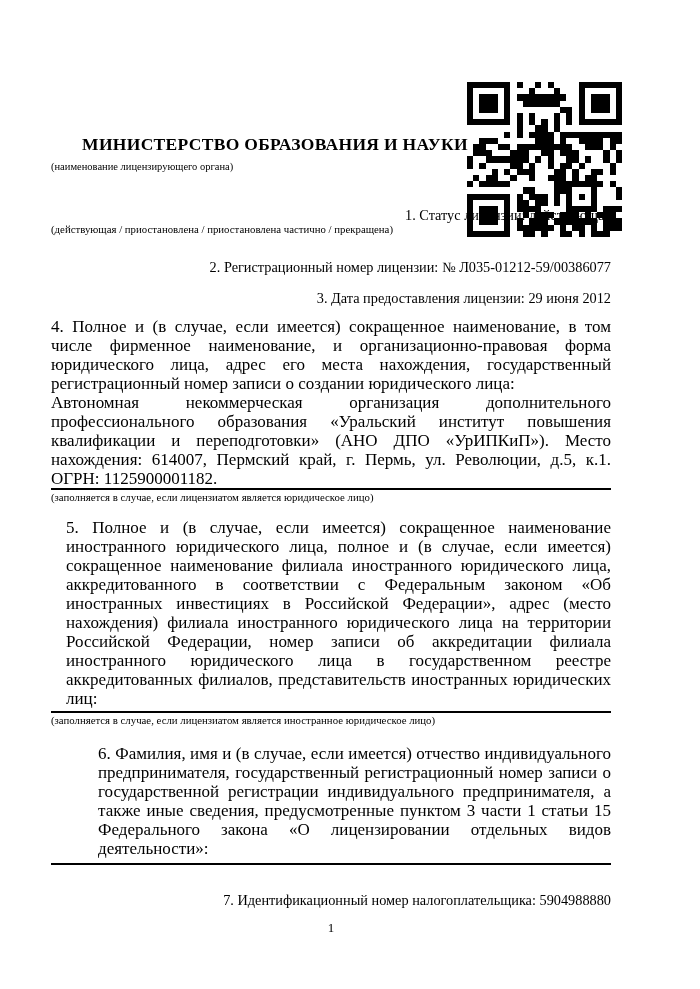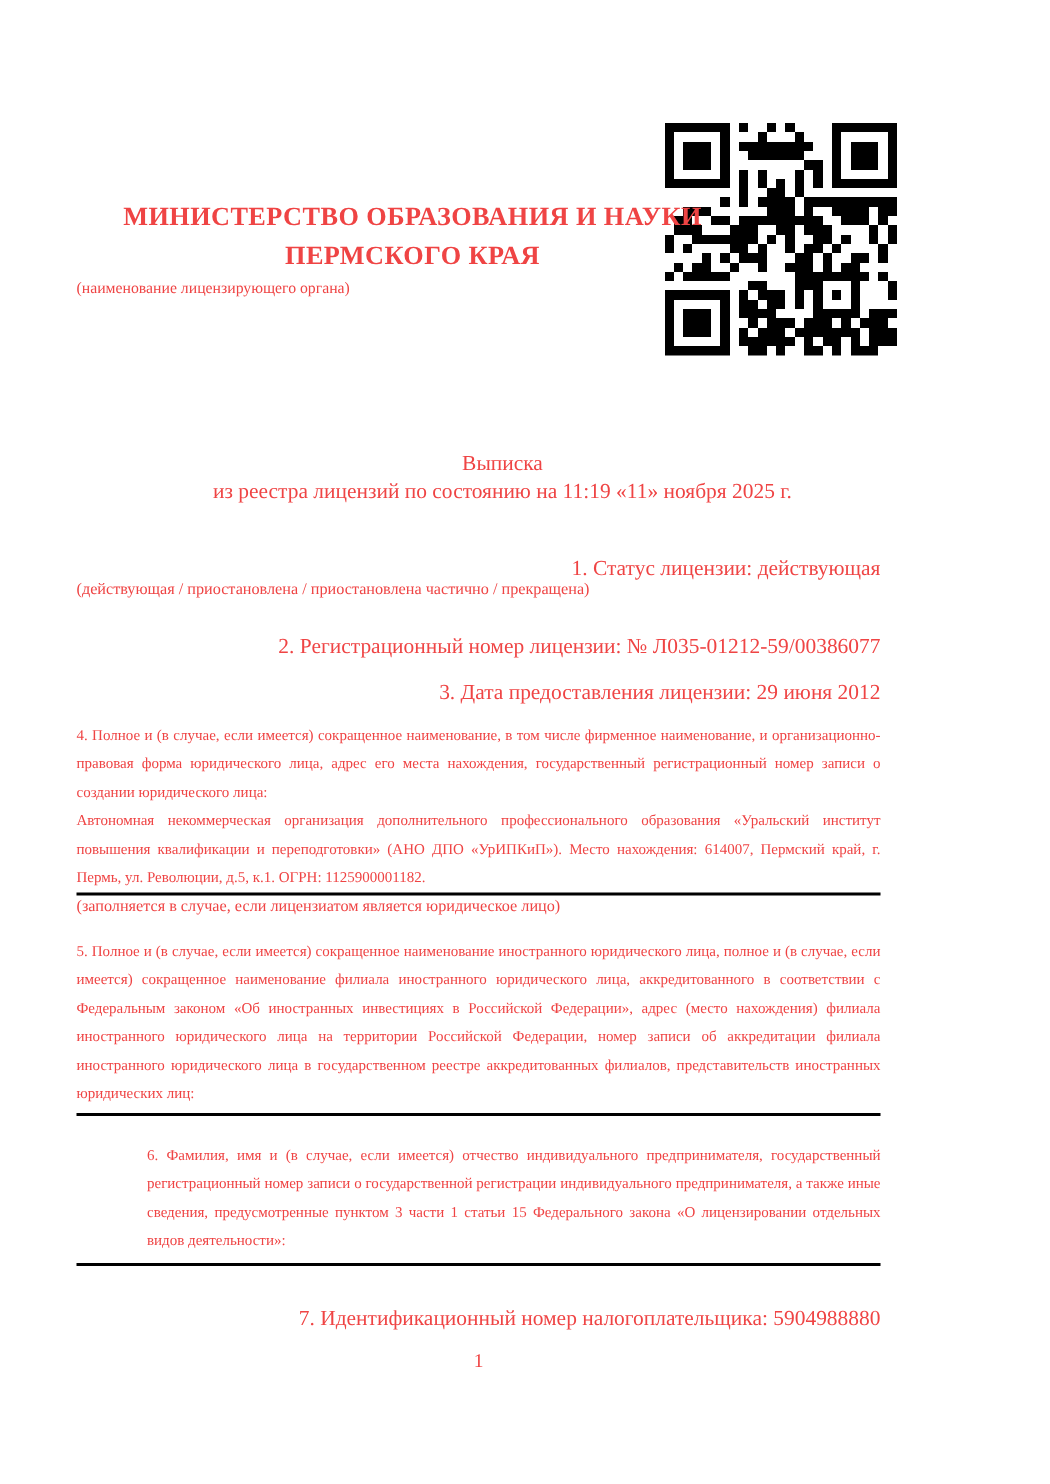--- a/index.html
+++ b/index.html
@@ -1,23 +1,24 @@
 <!DOCTYPE html>
 <html lang="ru"><head>
 <meta charset="utf-8">
 <style>
   html, body { margin: 0; padding: 0; background: #ffffff; }
   .page {
     position: relative;
     width: 638px;
     height: 989px;
     background: #ffffff;
-    color: #ef4444;
+    color: #000000;
     font-family: "Liberation Serif", "DejaVu Serif", serif;
     overflow: hidden;
+    padding-left: 24px;
   }
   .content {
     position: absolute;
     left: 51px;
     right: 51px;
     top: 0;
     bottom: 0;
     padding-top: 131px;
   }
   .ministry {
@@ -47,30 +48,30 @@
     text-align: center;
     font-size: 14.3px;
     line-height: 19px;
   }
   .line-item {
     font-size: 14.3px;
     line-height: 20px;
     text-align: right;
   }
   .para {
-    font-size: 10px;
+    font-size: 17px;
     line-height: 19px;
     text-align: justify;
   }
   .it1 { margin-top: 31px; }
   .it1cap { margin-top: -3px; }
   .it2 { margin-top: 21px; }
   .it3 { margin-top: 11px; }
   .it4 { margin-top: 9px; }
-  .it5 { margin-top: 14px; }
+  .it5 { margin-top: 14px; margin-left: 15px; }
   .it6 { margin-top: 17px; margin-left: 47px; }
   .it7 { margin-top: 25px; }
   .rule {
     border: 0;
     border-top: 2px solid #000;
     margin: 0;
     width: 100%;
   }
   .rule5 { margin-top: 3px; }
   .rule6 { margin-top: 5px; }
@@ -93,43 +94,39 @@
 <div class="page">
 
   <svg class="qr" id="qr-svg" viewBox="0 0 25 25" shape-rendering="crispEdges">
       <path d="M0 0h1v1h-1zM1 0h1v1h-1zM2 0h1v1h-1zM3 0h1v1h-1zM4 0h1v1h-1zM5 0h1v1h-1zM6 0h1v1h-1zM8 0h1v1h-1zM11 0h1v1h-1zM13 0h1v1h-1zM18 0h1v1h-1zM19 0h1v1h-1zM20 0h1v1h-1zM21 0h1v1h-1zM22 0h1v1h-1zM23 0h1v1h-1zM24 0h1v1h-1zM0 1h1v1h-1zM6 1h1v1h-1zM10 1h1v1h-1zM14 1h1v1h-1zM18 1h1v1h-1zM24 1h1v1h-1zM0 2h1v1h-1zM2 2h1v1h-1zM3 2h1v1h-1zM4 2h1v1h-1zM6 2h1v1h-1zM8 2h1v1h-1zM9 2h1v1h-1zM10 2h1v1h-1zM11 2h1v1h-1zM12 2h1v1h-1zM13 2h1v1h-1zM14 2h1v1h-1zM15 2h1v1h-1zM18 2h1v1h-1zM20 2h1v1h-1zM21 2h1v1h-1zM22 2h1v1h-1zM24 2h1v1h-1zM0 3h1v1h-1zM2 3h1v1h-1zM3 3h1v1h-1zM4 3h1v1h-1zM6 3h1v1h-1zM9 3h1v1h-1zM10 3h1v1h-1zM11 3h1v1h-1zM12 3h1v1h-1zM13 3h1v1h-1zM14 3h1v1h-1zM18 3h1v1h-1zM20 3h1v1h-1zM21 3h1v1h-1zM22 3h1v1h-1zM24 3h1v1h-1zM0 4h1v1h-1zM2 4h1v1h-1zM3 4h1v1h-1zM4 4h1v1h-1zM6 4h1v1h-1zM15 4h1v1h-1zM16 4h1v1h-1zM18 4h1v1h-1zM20 4h1v1h-1zM21 4h1v1h-1zM22 4h1v1h-1zM24 4h1v1h-1zM0 5h1v1h-1zM6 5h1v1h-1zM8 5h1v1h-1zM10 5h1v1h-1zM14 5h1v1h-1zM16 5h1v1h-1zM18 5h1v1h-1zM24 5h1v1h-1zM0 6h1v1h-1zM1 6h1v1h-1zM2 6h1v1h-1zM3 6h1v1h-1zM4 6h1v1h-1zM5 6h1v1h-1zM6 6h1v1h-1zM8 6h1v1h-1zM10 6h1v1h-1zM12 6h1v1h-1zM14 6h1v1h-1zM16 6h1v1h-1zM18 6h1v1h-1zM19 6h1v1h-1zM20 6h1v1h-1zM21 6h1v1h-1zM22 6h1v1h-1zM23 6h1v1h-1zM24 6h1v1h-1zM8 7h1v1h-1zM11 7h1v1h-1zM12 7h1v1h-1zM14 7h1v1h-1zM6 8h1v1h-1zM8 8h1v1h-1zM10 8h1v1h-1zM11 8h1v1h-1zM12 8h1v1h-1zM13 8h1v1h-1zM15 8h1v1h-1zM16 8h1v1h-1zM17 8h1v1h-1zM18 8h1v1h-1zM19 8h1v1h-1zM20 8h1v1h-1zM21 8h1v1h-1zM22 8h1v1h-1zM23 8h1v1h-1zM24 8h1v1h-1zM2 9h1v1h-1zM3 9h1v1h-1zM4 9h1v1h-1zM11 9h1v1h-1zM12 9h1v1h-1zM13 9h1v1h-1zM15 9h1v1h-1zM18 9h1v1h-1zM19 9h1v1h-1zM20 9h1v1h-1zM21 9h1v1h-1zM23 9h1v1h-1zM24 9h1v1h-1zM1 10h1v1h-1zM2 10h1v1h-1zM5 10h1v1h-1zM6 10h1v1h-1zM8 10h1v1h-1zM9 10h1v1h-1zM10 10h1v1h-1zM11 10h1v1h-1zM12 10h1v1h-1zM13 10h1v1h-1zM14 10h1v1h-1zM15 10h1v1h-1zM16 10h1v1h-1zM19 10h1v1h-1zM20 10h1v1h-1zM21 10h1v1h-1zM23 10h1v1h-1zM1 11h1v1h-1zM2 11h1v1h-1zM3 11h1v1h-1zM7 11h1v1h-1zM8 11h1v1h-1zM9 11h1v1h-1zM12 11h1v1h-1zM13 11h1v1h-1zM15 11h1v1h-1zM16 11h1v1h-1zM17 11h1v1h-1zM22 11h1v1h-1zM24 11h1v1h-1zM0 12h1v1h-1zM3 12h1v1h-1zM4 12h1v1h-1zM5 12h1v1h-1zM6 12h1v1h-1zM7 12h1v1h-1zM8 12h1v1h-1zM9 12h1v1h-1zM11 12h1v1h-1zM13 12h1v1h-1zM16 12h1v1h-1zM17 12h1v1h-1zM19 12h1v1h-1zM22 12h1v1h-1zM24 12h1v1h-1zM0 13h1v1h-1zM2 13h1v1h-1zM7 13h1v1h-1zM8 13h1v1h-1zM10 13h1v1h-1zM13 13h1v1h-1zM15 13h1v1h-1zM16 13h1v1h-1zM18 13h1v1h-1zM23 13h1v1h-1zM4 14h1v1h-1zM6 14h1v1h-1zM8 14h1v1h-1zM9 14h1v1h-1zM10 14h1v1h-1zM14 14h1v1h-1zM15 14h1v1h-1zM17 14h1v1h-1zM20 14h1v1h-1zM21 14h1v1h-1zM23 14h1v1h-1zM1 15h1v1h-1zM3 15h1v1h-1zM4 15h1v1h-1zM7 15h1v1h-1zM10 15h1v1h-1zM13 15h1v1h-1zM14 15h1v1h-1zM15 15h1v1h-1zM17 15h1v1h-1zM19 15h1v1h-1zM20 15h1v1h-1zM0 16h1v1h-1zM2 16h1v1h-1zM3 16h1v1h-1zM4 16h1v1h-1zM5 16h1v1h-1zM6 16h1v1h-1zM14 16h1v1h-1zM15 16h1v1h-1zM16 16h1v1h-1zM17 16h1v1h-1zM18 16h1v1h-1zM19 16h1v1h-1zM20 16h1v1h-1zM21 16h1v1h-1zM23 16h1v1h-1zM9 17h1v1h-1zM10 17h1v1h-1zM14 17h1v1h-1zM15 17h1v1h-1zM16 17h1v1h-1zM20 17h1v1h-1zM24 17h1v1h-1zM0 18h1v1h-1zM1 18h1v1h-1zM2 18h1v1h-1zM3 18h1v1h-1zM4 18h1v1h-1zM5 18h1v1h-1zM6 18h1v1h-1zM8 18h1v1h-1zM10 18h1v1h-1zM11 18h1v1h-1zM12 18h1v1h-1zM14 18h1v1h-1zM16 18h1v1h-1zM18 18h1v1h-1zM20 18h1v1h-1zM24 18h1v1h-1zM0 19h1v1h-1zM6 19h1v1h-1zM8 19h1v1h-1zM9 19h1v1h-1zM11 19h1v1h-1zM12 19h1v1h-1zM14 19h1v1h-1zM16 19h1v1h-1zM20 19h1v1h-1zM0 20h1v1h-1zM2 20h1v1h-1zM3 20h1v1h-1zM4 20h1v1h-1zM6 20h1v1h-1zM8 20h1v1h-1zM9 20h1v1h-1zM10 20h1v1h-1zM11 20h1v1h-1zM16 20h1v1h-1zM17 20h1v1h-1zM18 20h1v1h-1zM19 20h1v1h-1zM20 20h1v1h-1zM22 20h1v1h-1zM23 20h1v1h-1zM24 20h1v1h-1zM0 21h1v1h-1zM2 21h1v1h-1zM3 21h1v1h-1zM4 21h1v1h-1zM6 21h1v1h-1zM9 21h1v1h-1zM11 21h1v1h-1zM12 21h1v1h-1zM13 21h1v1h-1zM15 21h1v1h-1zM16 21h1v1h-1zM17 21h1v1h-1zM19 21h1v1h-1zM21 21h1v1h-1zM22 21h1v1h-1zM23 21h1v1h-1zM0 22h1v1h-1zM2 22h1v1h-1zM3 22h1v1h-1zM4 22h1v1h-1zM6 22h1v1h-1zM8 22h1v1h-1zM10 22h1v1h-1zM11 22h1v1h-1zM12 22h1v1h-1zM14 22h1v1h-1zM15 22h1v1h-1zM16 22h1v1h-1zM17 22h1v1h-1zM18 22h1v1h-1zM19 22h1v1h-1zM20 22h1v1h-1zM22 22h1v1h-1zM23 22h1v1h-1zM24 22h1v1h-1zM0 23h1v1h-1zM6 23h1v1h-1zM8 23h1v1h-1zM9 23h1v1h-1zM10 23h1v1h-1zM11 23h1v1h-1zM12 23h1v1h-1zM13 23h1v1h-1zM15 23h1v1h-1zM17 23h1v1h-1zM18 23h1v1h-1zM20 23h1v1h-1zM22 23h1v1h-1zM23 23h1v1h-1zM24 23h1v1h-1zM0 24h1v1h-1zM1 24h1v1h-1zM2 24h1v1h-1zM3 24h1v1h-1zM4 24h1v1h-1zM5 24h1v1h-1zM6 24h1v1h-1zM9 24h1v1h-1zM10 24h1v1h-1zM12 24h1v1h-1zM15 24h1v1h-1zM16 24h1v1h-1zM18 24h1v1h-1zM20 24h1v1h-1zM21 24h1v1h-1zM22 24h1v1h-1z" fill="#000000"></path>
     </svg>
 
   <div class="content">
 
     <div class="ministry">
       <div>МИНИСТЕРСТВО ОБРАЗОВАНИЯ И НАУКИ</div>
-      <div>ПЕРМСКОГО КРАЯ</div>
     </div>
     <div class="ministry-caption">(наименование лицензирующего органа)</div>
 
-    <div class="title-block">
-      <div>Выписка</div>
-      <div>из реестра лицензий по состоянию на 11:19 «11» ноября 2025 г.</div>
-    </div>
 
     <div class="line-item it1">1. Статус лицензии: действующая</div>
     <div class="form-caption it1cap">(действующая / приостановлена / приостановлена частично / прекращена)</div>
 
     <div class="line-item it2">2. Регистрационный номер лицензии: № Л035-01212-59/00386077</div>
 
     <div class="line-item it3">3. Дата предоставления лицензии: 29 июня 2012</div>
 
     <div class="para it4">4. Полное и (в случае, если имеется) сокращенное наименование, в том числе фирменное наименование, и организационно-правовая форма юридического лица, адрес его места нахождения, государственный регистрационный номер записи о создании юридического лица:</div>
     <div class="para">Автономная некоммерческая организация дополнительного профессионального образования «Уральский институт повышения квалификации и переподготовки» (АНО ДПО «УрИПКиП»). Место нахождения: 614007, Пермский край, г. Пермь, ул. Революции, д.5, к.1. ОГРН: 1125900001182.</div>
     <hr class="rule">
     <div class="form-caption">(заполняется в случае, если лицензиатом является юридическое лицо)</div>
 
     <div class="para it5">5. Полное и (в случае, если имеется) сокращенное наименование иностранного юридического лица, полное и (в случае, если имеется) сокращенное наименование филиала иностранного юридического лица, аккредитованного в соответствии с Федеральным законом «Об иностранных инвестициях в Российской Федерации», адрес (место нахождения) филиала иностранного юридического лица на территории Российской Федерации, номер записи об аккредитации филиала иностранного юридического лица в государственном реестре аккредитованных филиалов, представительств иностранных юридических лиц:</div>
     <hr class="rule rule5">
+    <div class="form-caption">(заполняется в случае, если лицензиатом является иностранное юридическое лицо)</div>
 
     <div class="para it6">6. Фамилия, имя и (в случае, если имеется) отчество индивидуального предпринимателя, государственный регистрационный номер записи о государственной регистрации индивидуального предпринимателя, а также иные сведения, предусмотренные пунктом 3 части 1 статьи 15 Федерального закона «О лицензировании отдельных видов деятельности»:</div>
     <hr class="rule rule6">
 
     <div class="line-item it7">7. Идентификационный номер налогоплательщика: 5904988880</div>
 
     <div class="page-number">1</div>
 
   </div>
 </div>

